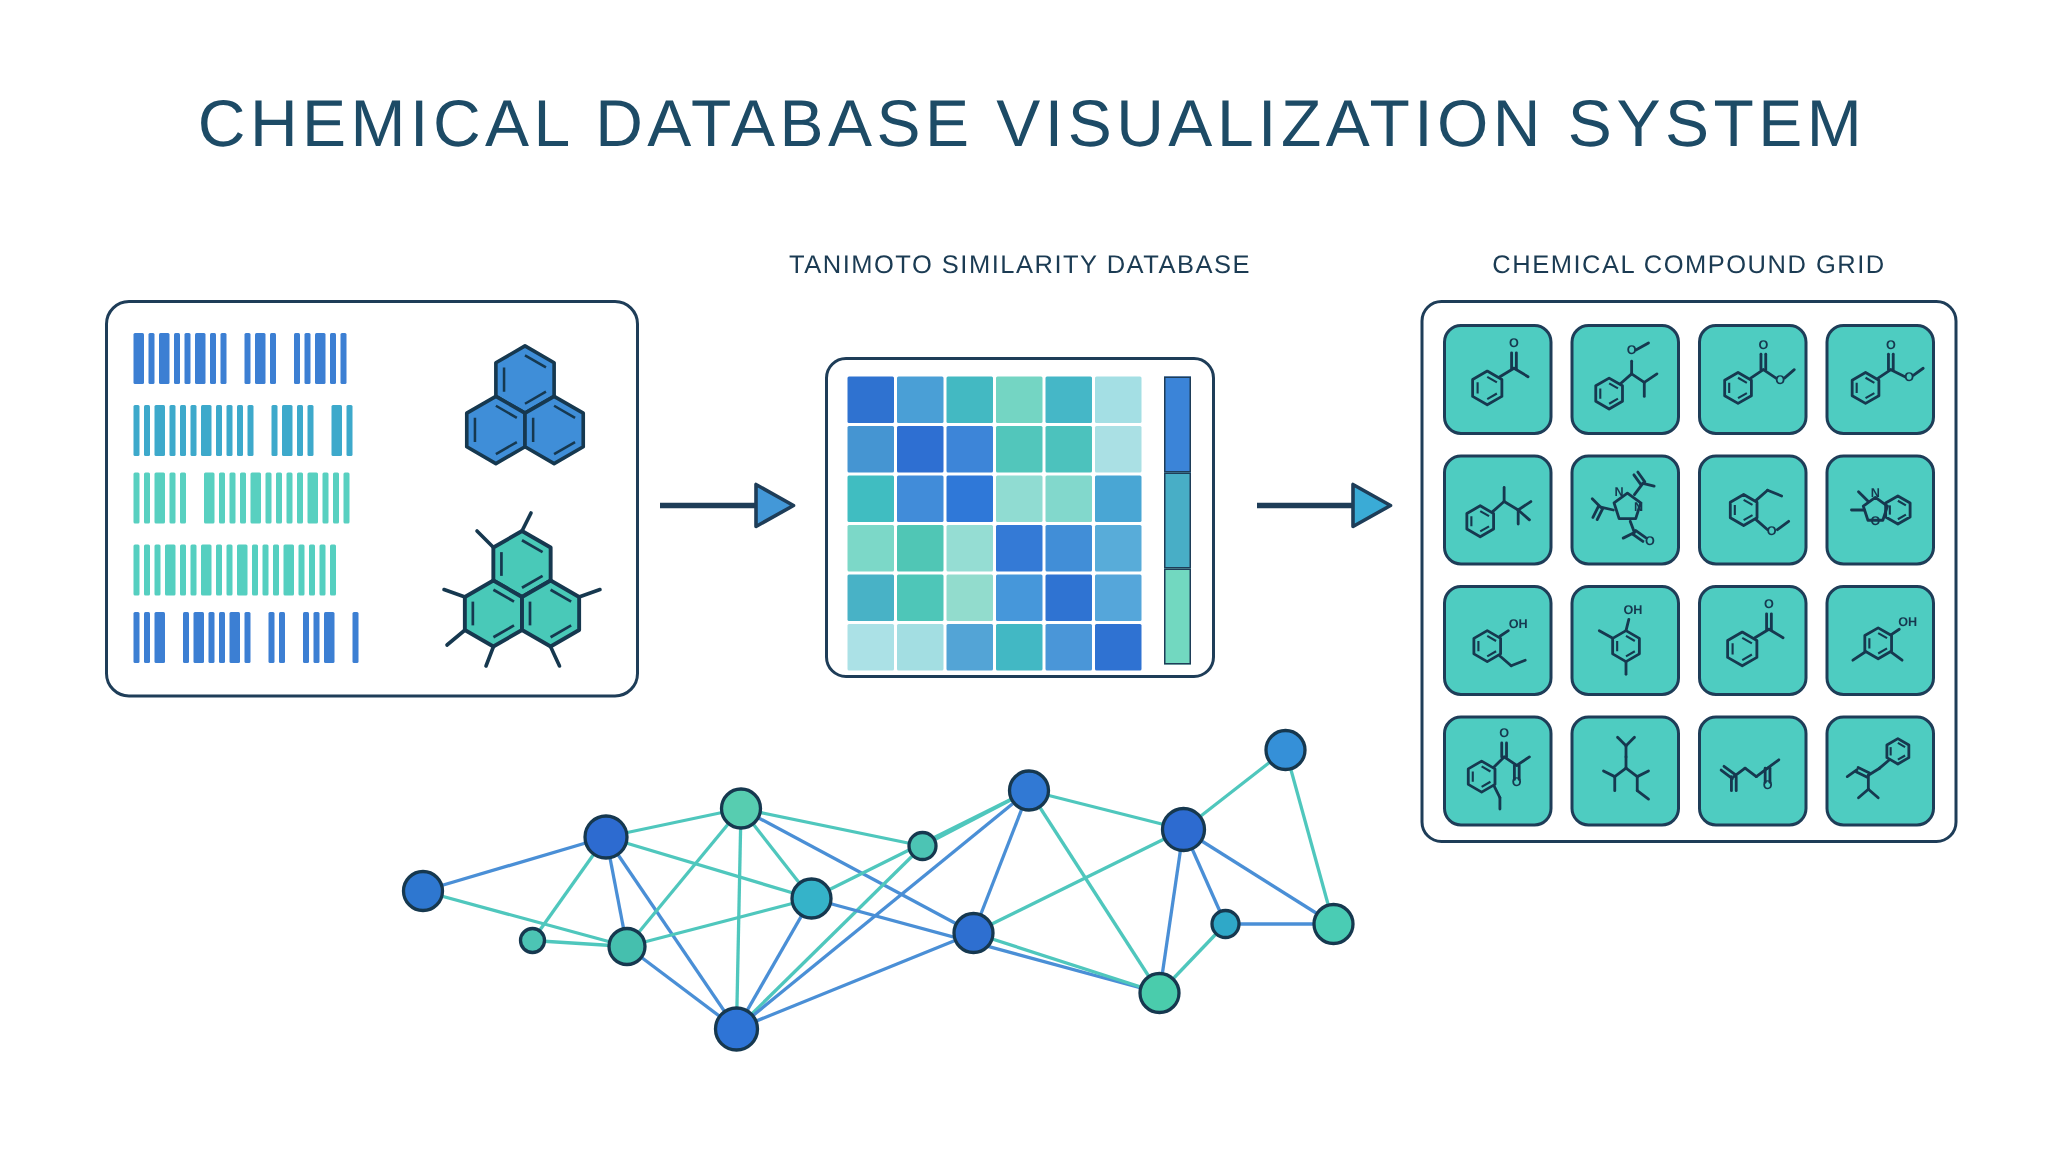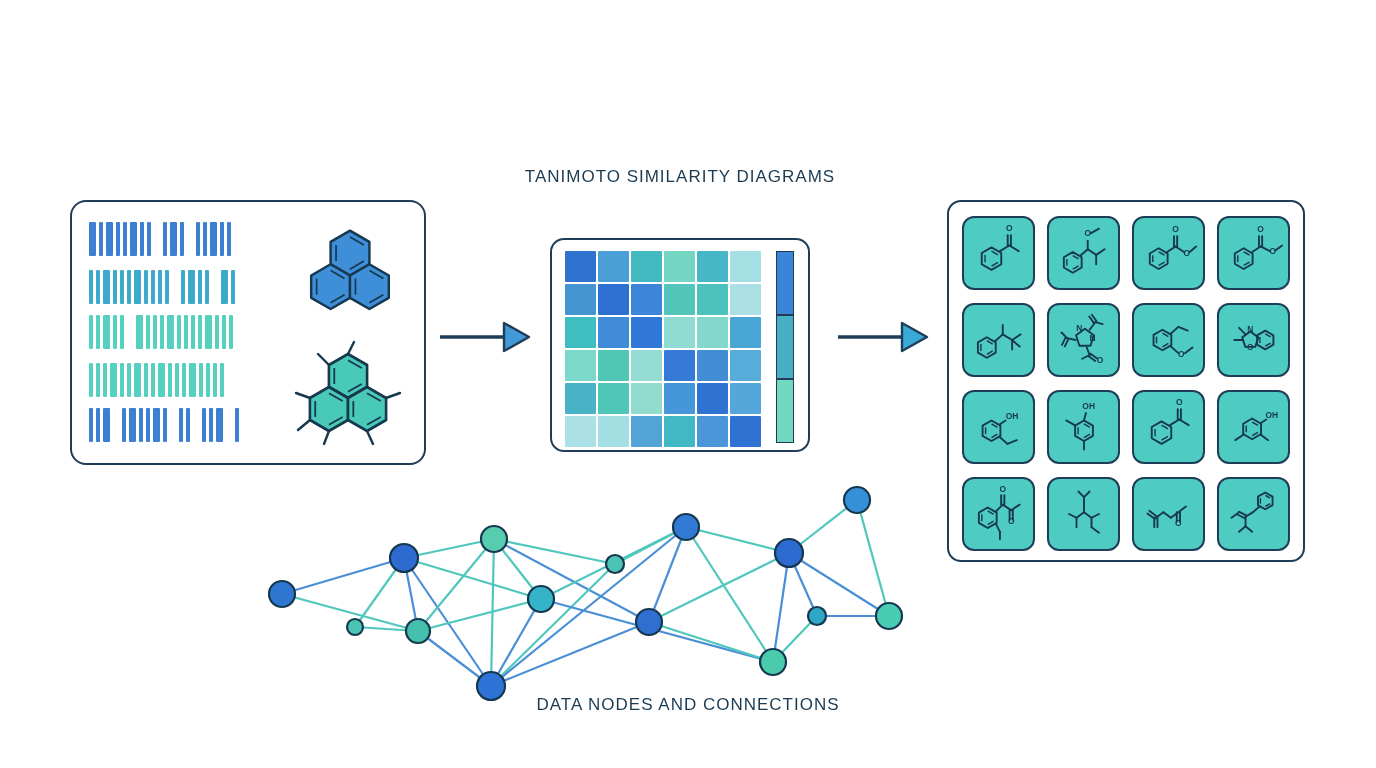--- a/index.html
+++ b/index.html
@@ -29,22 +29,24 @@
   .tile{background:#4eccc1;border:2.2px solid #1e3d58;border-radius:12px;
         display:flex;align-items:center;justify-content:center;box-sizing:border-box;}
   svg{display:block;}
   .abs{position:absolute;}
 </style>
 </head>
 <body>
 
 <div class="stage">
 
-
-  <div class="heading" id="heading-similarity">TANIMOTO SIMILARITY DIAGRAMS</div>
+  <div class="title">CHEMICAL DATABASE VISUALIZATION SYSTEM</div>
+
+  <div class="heading" id="heading-similarity">TANIMOTO SIMILARITY DATABASE</div>
+  <div class="heading" id="heading-compounds">CHEMICAL COMPOUND GRID</div>
 
 
   <div class="panel" id="panel-fingerprint">
       <div class="fp-row" style="top: 20px;">
         <div class="fp-bar" style="width: 7px; background: rgb(60, 127, 211); margin-right: 3px;"></div>
         <div class="fp-bar" style="width: 4px; background: rgb(60, 127, 211); margin-right: 3px;"></div>
         <div class="fp-bar" style="width: 7px; background: rgb(60, 127, 211); margin-right: 3px;"></div>
         <div class="fp-bar" style="width: 4px; background: rgb(60, 127, 211); margin-right: 3px;"></div>
         <div class="fp-bar" style="width: 4px; background: rgb(60, 127, 211); margin-right: 3px;"></div>
         <div class="fp-bar" style="width: 7px; background: rgb(60, 127, 211); margin-right: 3px;"></div>
@@ -520,14 +522,13 @@
         <circle cx="446" cy="67" r="13" fill="#3179d4" stroke="#16384f" stroke-width="2.2"></circle>
         <circle cx="409" cy="162" r="13" fill="#2e6fd0" stroke="#16384f" stroke-width="2.2"></circle>
         <circle cx="549" cy="93" r="14" fill="#2d6bd0" stroke="#16384f" stroke-width="2.2"></circle>
         <circle cx="533" cy="202" r="13" fill="#4accac" stroke="#16384f" stroke-width="2.2"></circle>
         <circle cx="577" cy="156" r="9" fill="#2fa8c8" stroke="#16384f" stroke-width="2.2"></circle>
         <circle cx="649" cy="156" r="13" fill="#4accb4" stroke="#16384f" stroke-width="2.2"></circle>
         <circle cx="617" cy="40" r="13" fill="#3590d8" stroke="#16384f" stroke-width="2.2"></circle>
       </svg>
     </div>
 
-  <div class="net-label">DATA NODES AND CONNECTIONS</div>
 </div>
 
 </body></html>

